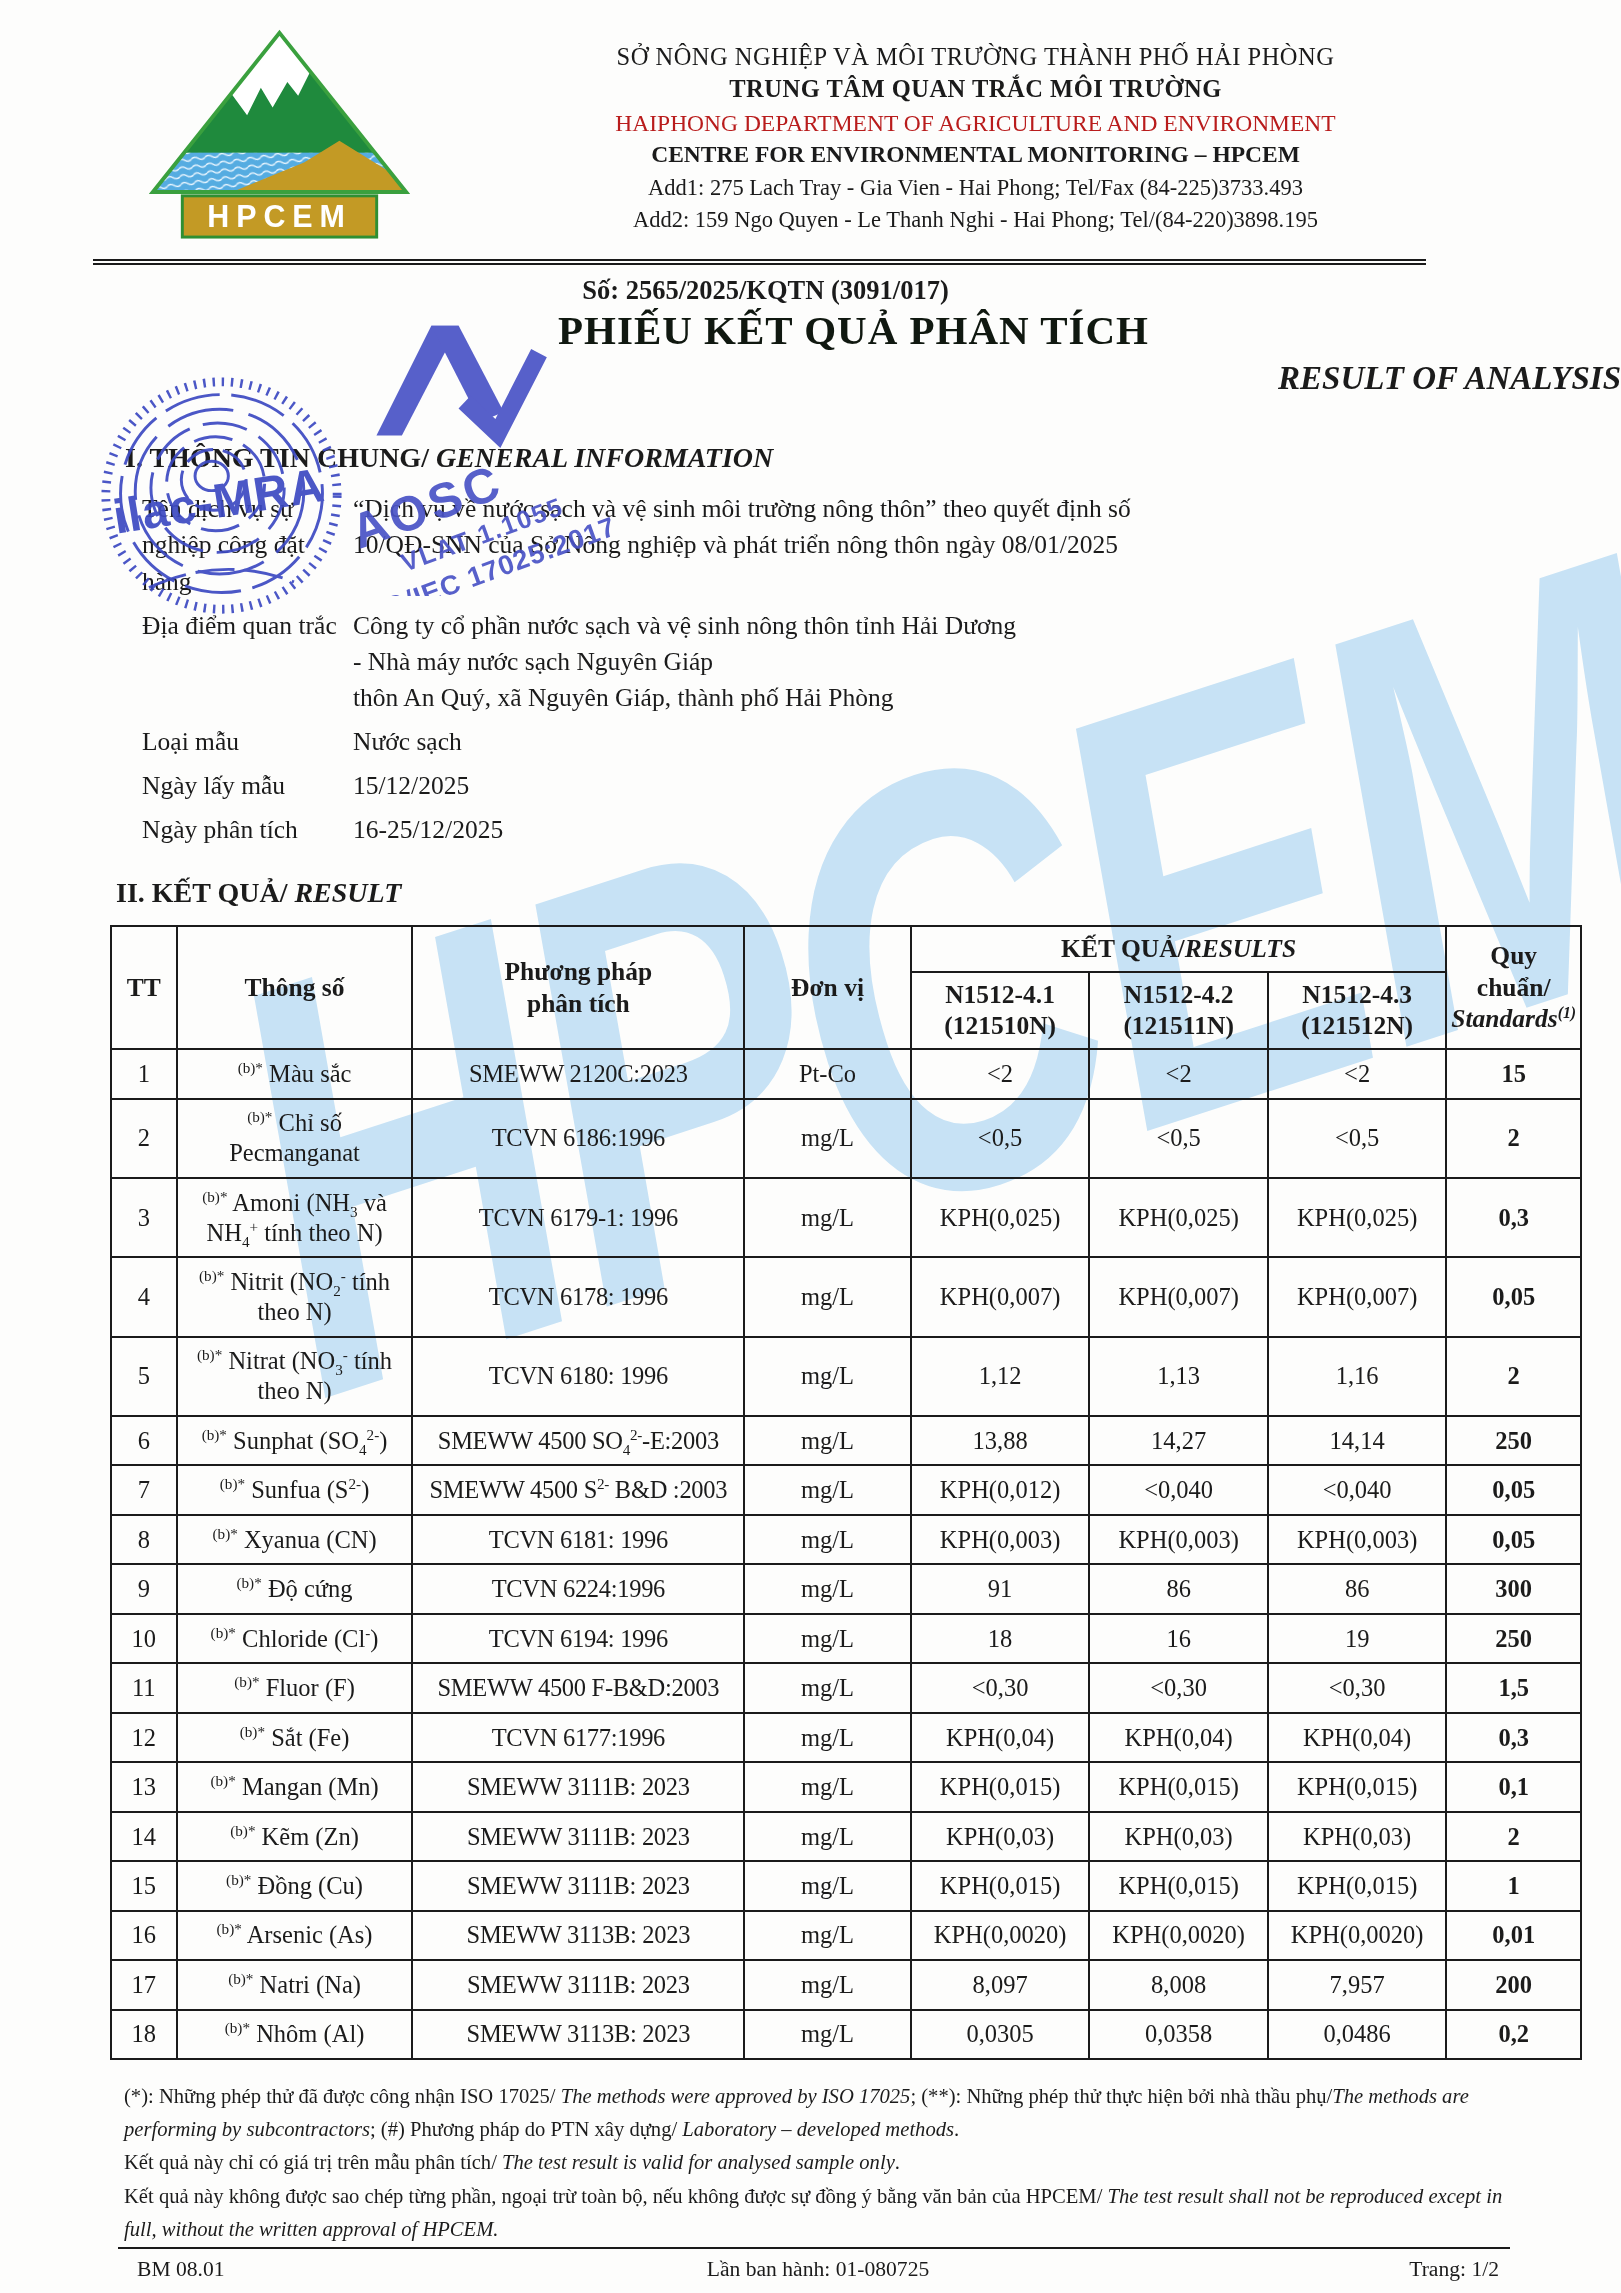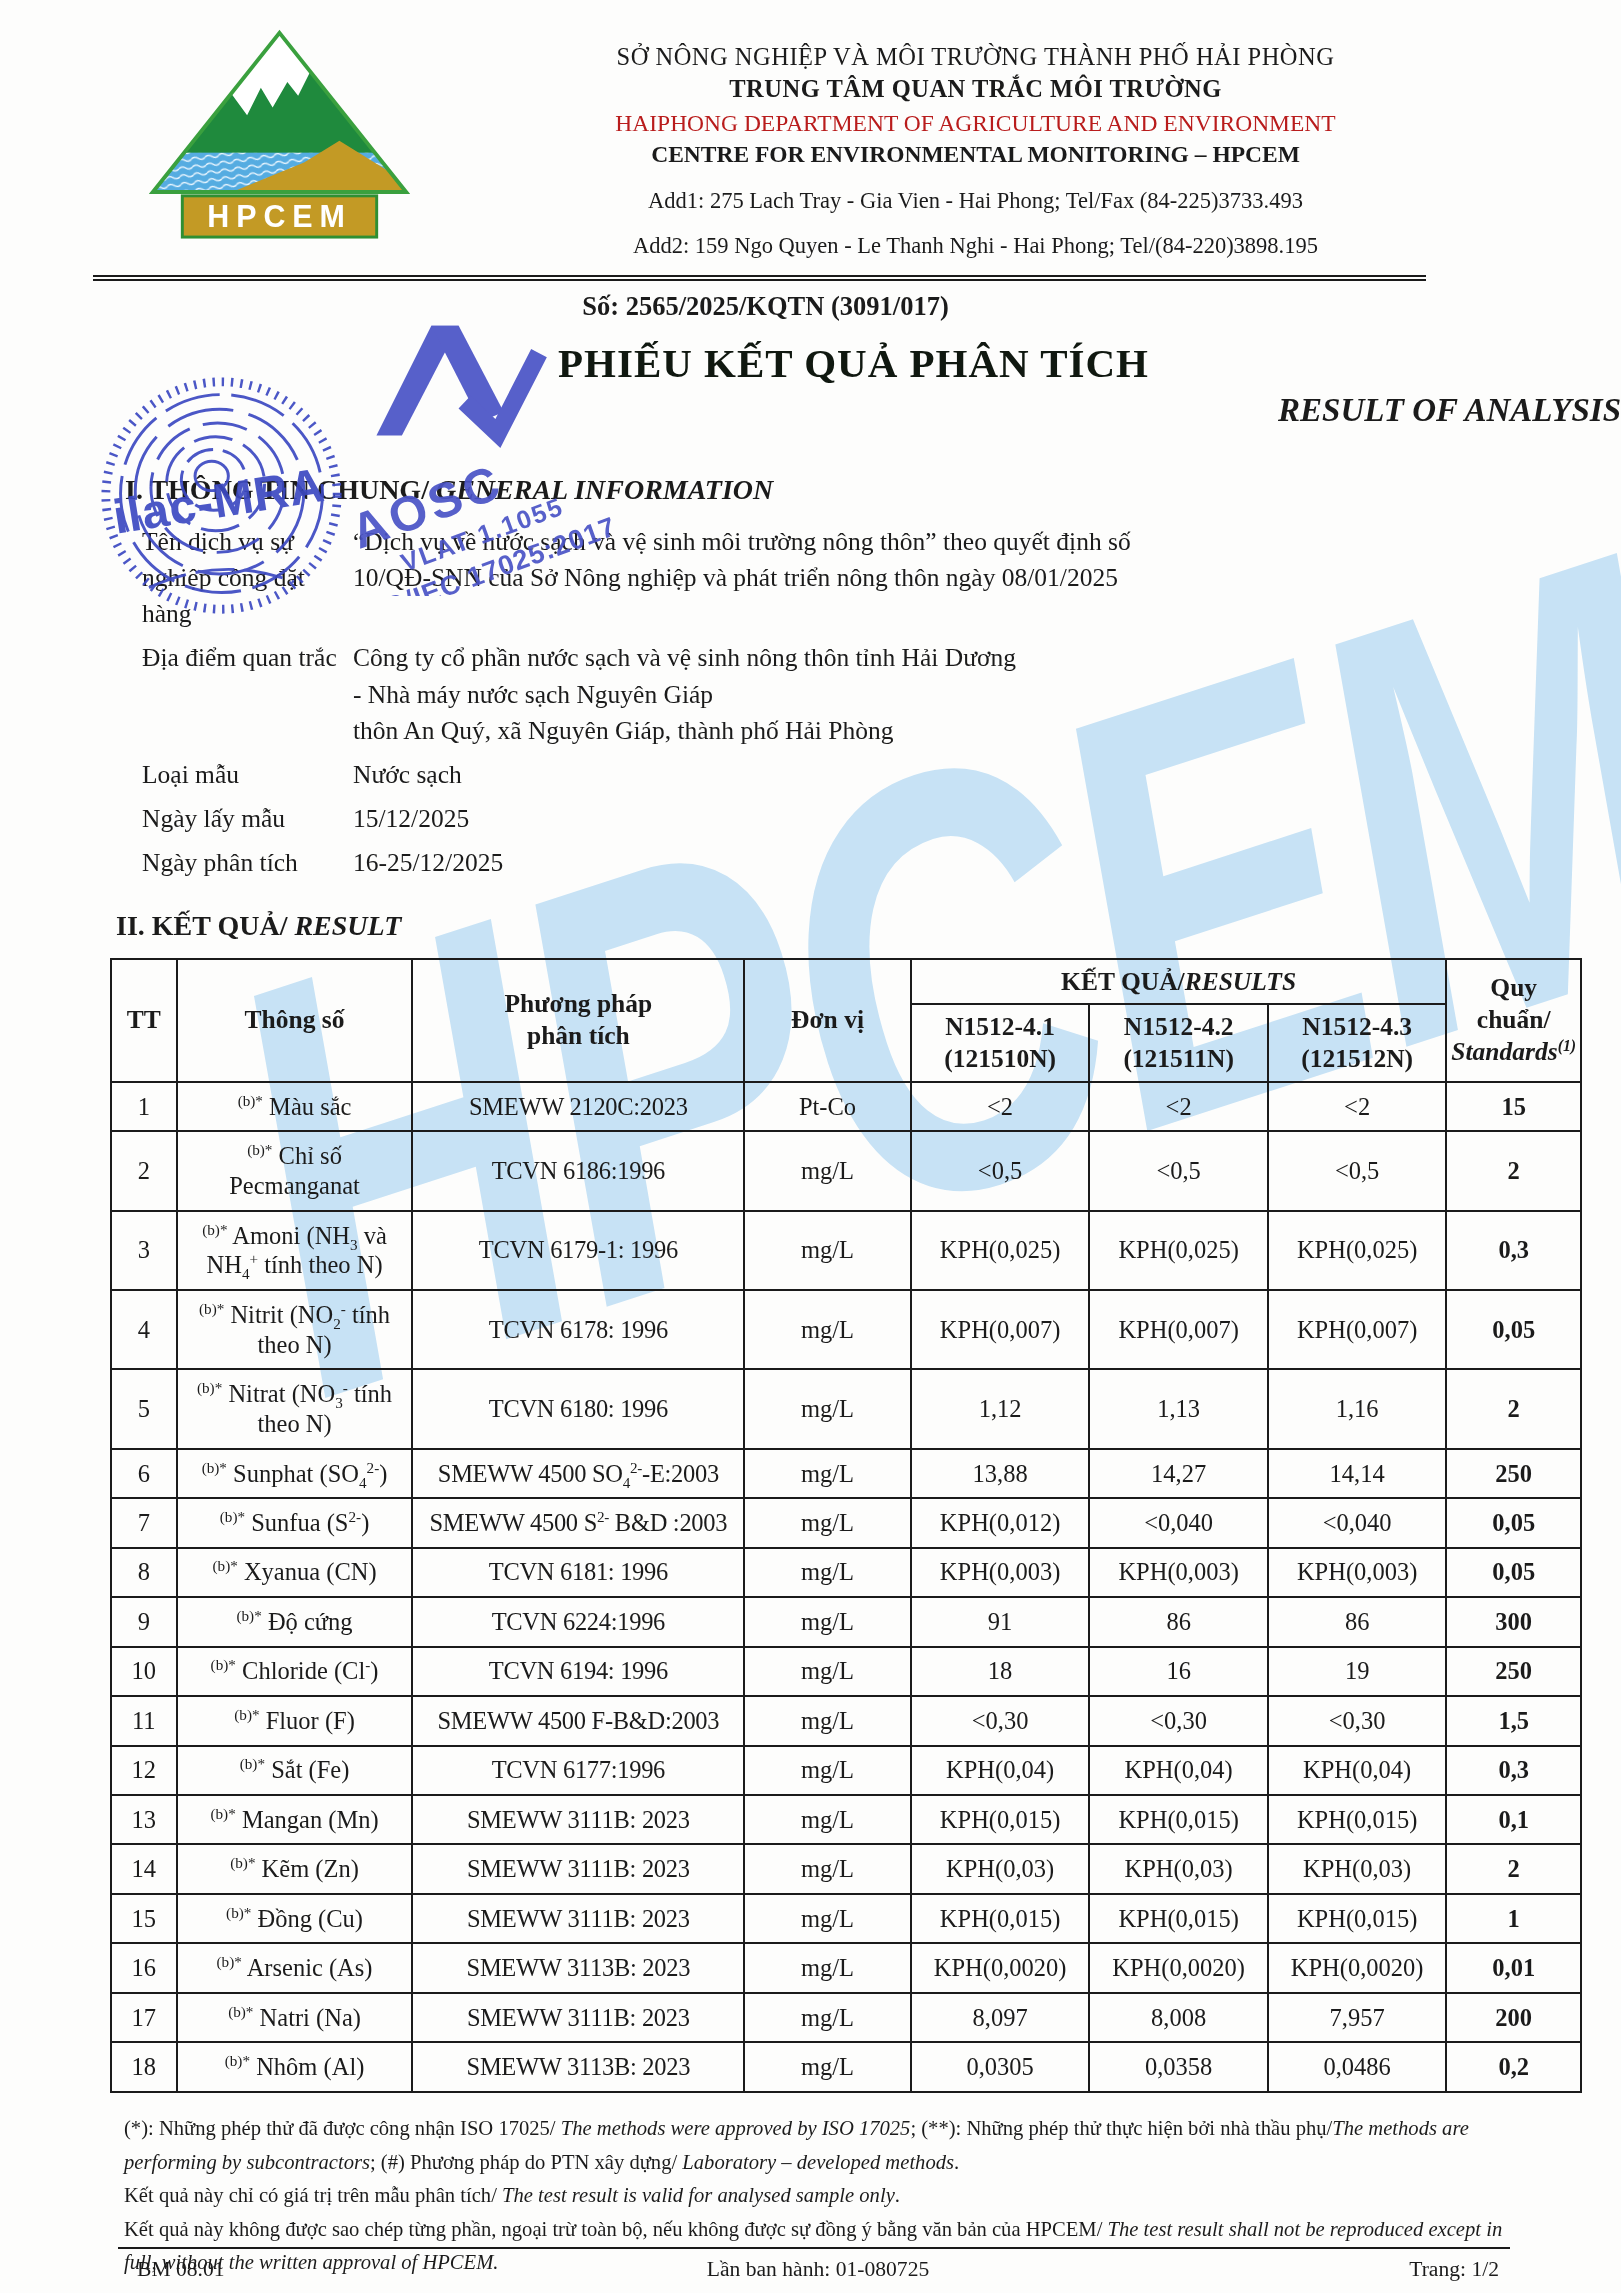--- a/index.html
+++ b/index.html
@@ -20,28 +20,28 @@
   }
   .content { position: relative; z-index: 1; }
   
   .header { display: flex; padding: 27.4px 84px 0 145px; }
   .logo-wrap { width: 269px; flex: 0 0 auto; }
   .org-block { flex: 1; text-align: center; margin-top: 13.7px; line-height: 1.32; }
   .org-vi1 { font-size: 24.5px; letter-spacing: 0.5px; }
   .org-vi2 { font-size: 24.5px; font-weight: bold; letter-spacing: 0.5px; }
   .org-en1 { font-size: 23.5px; color: #b91c1c; margin-top: 2px; }
   .org-en2 { font-size: 23.5px; font-weight: bold; }
-  .addr { font-size: 22.5px; margin-top: 16px; }
+  .addr { font-size: 22.5px; margin-top: 3px; }
   .double-rule {
     margin: 13.7px 0 0 93px; width: 1333px; height: 5.9px;
     border-top: 2.9px solid #1a1a1a; border-bottom: 2px solid #1a1a1a;
   }
   
   .doc-number { text-align: center; margin: 9.8px 90px 0 0; font-size: 26.5px; font-weight: bold; }
-  .title-block { text-align: center; padding-left: 86px; margin-top: 17px; }
+  .title-block { text-align: center; padding-left: 86px; margin-top: 0; }
   .title-vi { font-size: 41px; font-weight: bold; letter-spacing: 1px; color: #101810; }
   .title-en { font-size: 33px; font-weight: bold; font-style: italic; margin-top: 5.9px; text-align: right; }
   
   .stamp { position: absolute; z-index: 2; opacity: 0.92; }
   .stamp-ilac { left: 90px; top: 374px; }
   .stamp-aosc { left: 286px; top: 312px; }
   
   .sec { margin-left: 125px; font-size: 28px; font-weight: bold; }
   .sec1 { margin-top: 45px; }
   .sec2 { margin-top: 29px; margin-left: 116px; }

